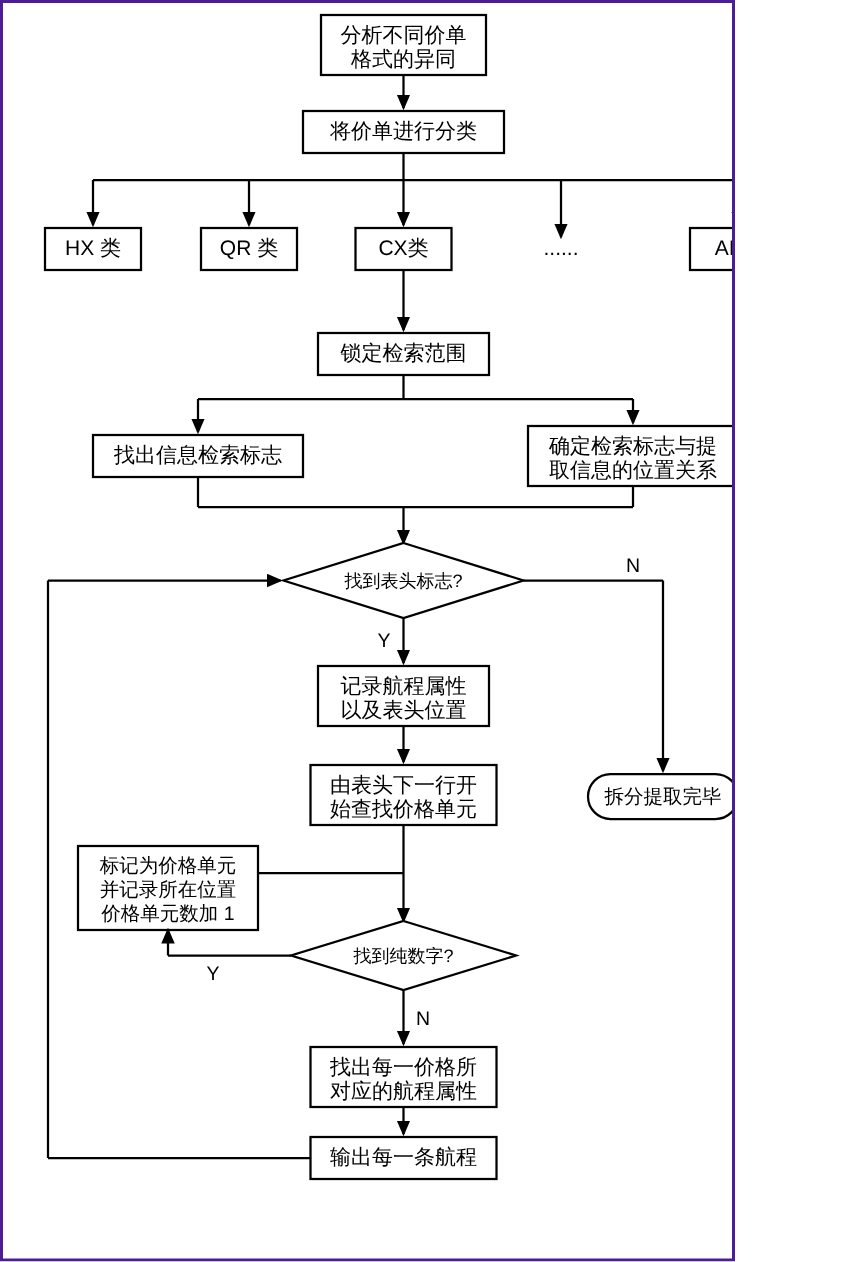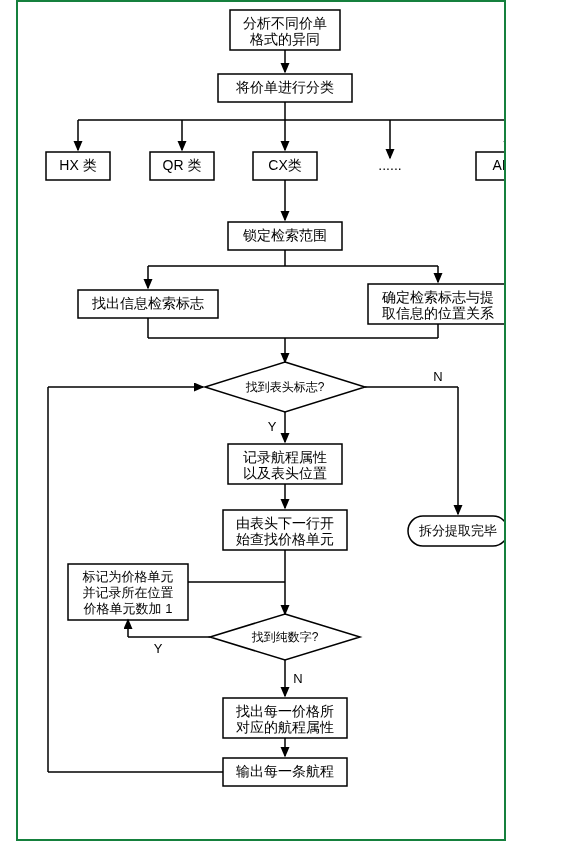--- a/index.html
+++ b/index.html
@@ -5,24 +5,23 @@
   body {
     margin: 0;
     padding: 0;
     font-family: "SimSun", "Microsoft YaHei", sans-serif;
     background: #fff;
   }
   .frame {
     box-sizing: border-box;
     width: 490px;
     height: 841px;
-    border: 2px solid #15803d;
+    border: 2px solid #4c1d95;
     position: relative;
     overflow: hidden;
-    margin-left: 16px;
   }
   svg { display: block; }
   .box {
     fill: #fff;
     stroke: #000;
     stroke-width: 1.5;
   }
   .label {
     font-size: 14px;
     text-anchor: middle;

